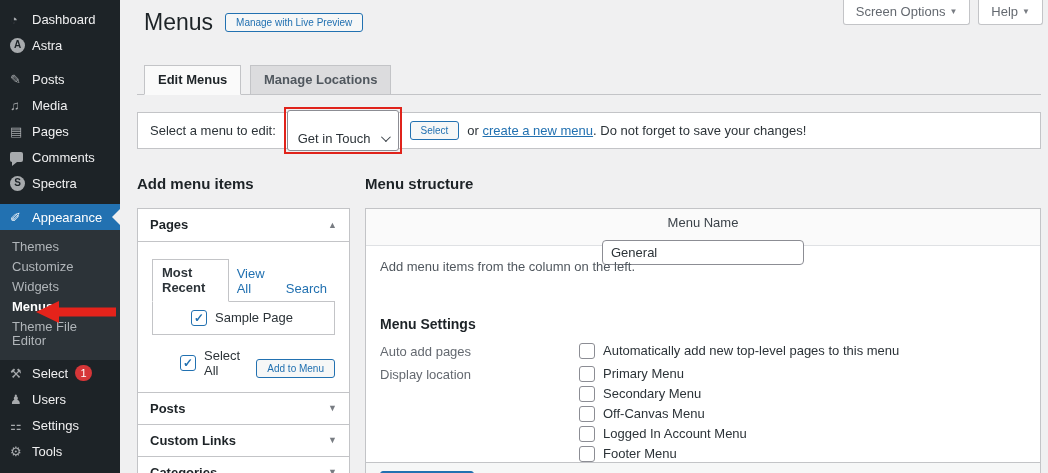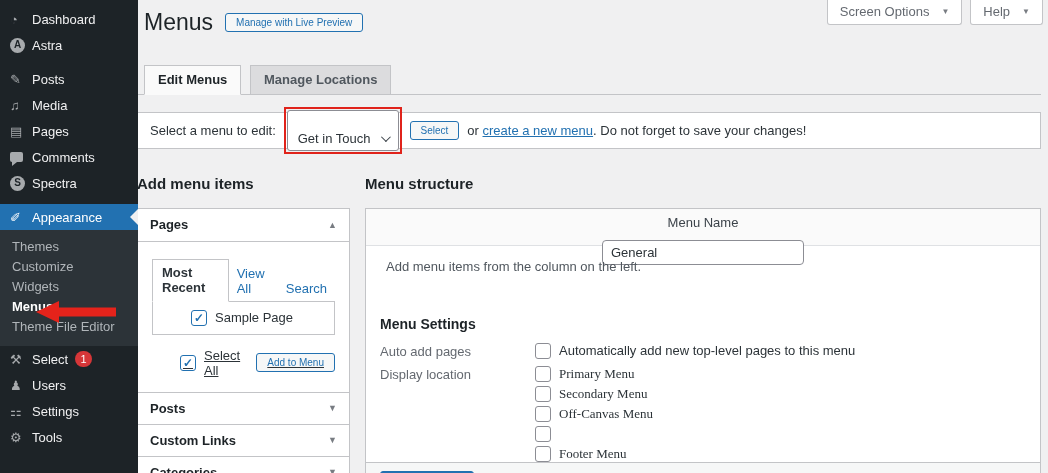--- a/index.html
+++ b/index.html
@@ -4,21 +4,21 @@
 <style>
   * { margin:0; padding:0; box-sizing:border-box; }
   html,body { background:#fff; }
   .app {
     position:relative; width:1048px; height:473px; overflow:hidden;
     font-family:"Liberation Sans", sans-serif; font-size:13px; color:#2c3338;
     background:#f0f0f1;
   }
   
   .sidebar {
-    position:absolute; left:0; top:0; width:138px; height:100%;
+    position:absolute; left:0; top:0; width:120px; height:100%;
     background:#1d2327; color:#f0f0f1; padding-top:6px; z-index:5;
   }
   .sb-item {
     display:flex; align-items:center; height:26px; padding:0 8px 0 10px;
     font-size:13px; color:#f0f0f1; cursor:pointer; white-space:nowrap;
   }
   .sb-sep { height:8px; }
   .sb-icon {
     width:22px; min-width:22px; text-align:left; font-size:13px; color:#a7aaad;
     display:inline-flex; align-items:center;
@@ -59,21 +59,21 @@
     font-size:11px; margin-left:7px; padding:0 4px;
   }
   
   .annot-arrow { position:absolute; left:36px; top:300px; z-index:9; }
   
   .content { position:absolute; left:121px; top:0; right:0; bottom:0; }
   .screen-meta { position:absolute; top:0; right:5px; display:flex; gap:8px; z-index:4; }
   .meta-btn {
     background:#fff; border:1px solid #c3c4c7; border-top:none;
     border-radius:0 0 3px 3px; color:#646970; font-size:13px;
-    padding:4px 12px 5px; display:flex; align-items:center; gap:12px; cursor:pointer;
+    padding:4px 12px 5px; display:flex; align-items:center; gap:4px; cursor:pointer;
     font-family:inherit;
   }
   .meta-caret { font-size:8px; color:#787c82; }
   .wrap { margin:0 7px 0 16px; }
   .title-row { display:flex; align-items:center; gap:12px; padding:8px 0 0 7px; }
   h1.page-title { font-size:23px; font-weight:400; color:#1d2327; line-height:1.3; }
   .btn-secondary {
     background:#f6f7f7; border:1px solid #2271b1; color:#2271b1; border-radius:3px;
     font-size:10px; padding:3px 10px; cursor:pointer; white-space:nowrap; font-family:inherit;
   }
@@ -118,38 +118,38 @@
   }
   .inner-tab-link { color:#2271b1; padding:5px 8px 6px; cursor:pointer; }
   .checklist { border:1px solid #c3c4c7; padding:8px 10px; min-height:33px; position:relative; z-index:1; }
   .cb-row { display:flex; align-items:center; gap:8px;padding-left:28px; }
   .cb {
     width:16px; height:16px; min-width:16px; background:#fff; border:1px solid #8c8d94;
     border-radius:3px; display:inline-flex; align-items:center; justify-content:center; cursor:pointer;
   }
   .cb.checked { border-color:#2271b1; }
   .cb.checked::after { content:"✓"; color:#2271b1; font-size:12px; font-weight:700; line-height:1; }
-  .pages-actions { display:flex; align-items:center; justify-content:space-between; margin-top:13px;text-decoration:underline; }
+  .pages-actions { display:flex; align-items:flex-end; justify-content:space-between; margin-top:13px; }
   
   .menu-edit { background:#fff; border:1px solid #c3c4c7; }
   .me-header {
     display:flex; align-items:center; gap:10px; background:#fafafa;
     border-bottom:1px solid #dfe1e4; padding:6px 13px; height:37px;flex-direction:column;
   }
   .me-header label { color:#3c434a; }
   .me-name-input {
     width:202px; background:#fff; border:1px solid #8c8d94; border-radius:4px;
     padding:4px 8px; font-size:13px; color:#2c3338; font-family:inherit;
   }
   .me-body { padding:13px 14px; height:216px; }
-  .empty-hint { color:#50575e;margin-left:6px; }
+  .empty-hint { color:#50575e; }
   h3.settings-heading { font-size:14px; font-weight:600; color:#1d2327; margin:42px 0 11px; }
-  .settings-row { display:flex; margin-bottom:7px; }
+  .settings-row { display:flex; margin-bottom:7px;gap:44px; }
   .settings-label { width:127px; min-width:127px; color:#646970; padding-top:1px; }
-  .loc-list .cb-row { margin-bottom:4px;font-family:Liberation Serif, serif; }
+  .loc-list .cb-row { margin-bottom:4px; }
   .me-footer {
     border-top:1px solid #c3c4c7; background:#f6f7f7; padding:9px 14px;
     display:flex; align-items:center; gap:17px; height:60px; align-items:flex-start; padding-top:8px;
   }
   .btn-primary {
     background:#2271b1; border:1px solid #2271b1; color:#fff; border-radius:3px;
     font-size:13px; padding:5px 13px; cursor:pointer; font-family:inherit;
   }
   a.link-delete { color:#b32d2e; text-decoration:underline; cursor:pointer; margin-top:6px; display:inline-block; }
 </style>
@@ -353,20 +353,21 @@
                   <div class="cb-row">
                     <span class="cb"></span>
                     <span>Secondary Menu</span>
                   </div>
                   <div class="cb-row">
                     <span class="cb"></span>
                     <span>Off-Canvas Menu</span>
                   </div>
                   <div class="cb-row">
                     <span class="cb"></span>
+                    <span>Logged In Account Menu</span>
                   </div>
                   <div class="cb-row">
                     <span class="cb"></span>
                     <span>Footer Menu</span>
                   </div>
                 </div>
               </div>
             </div>
 
             <div class="me-footer">

